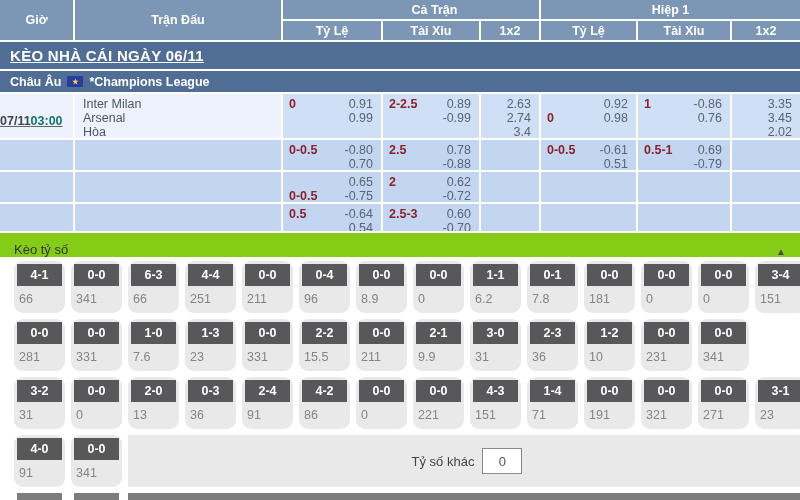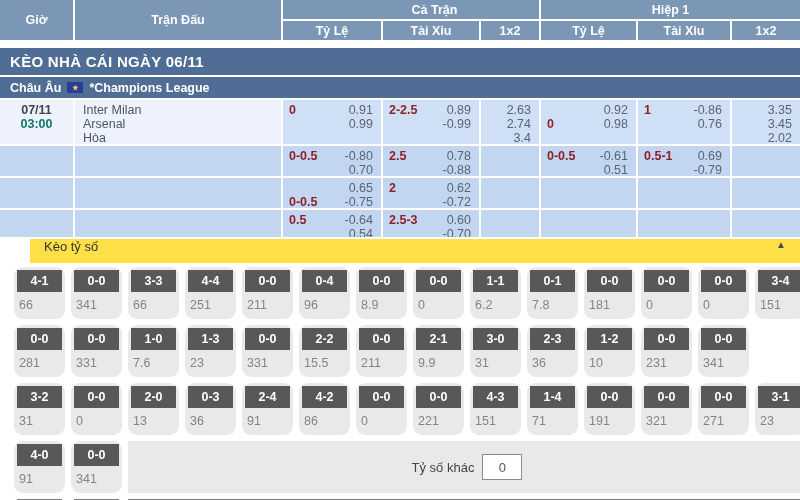--- a/index.html
+++ b/index.html
@@ -7,42 +7,42 @@
        font-family:"Liberation Sans",sans-serif;-webkit-font-smoothing:antialiased;}
   
   .grid8{display:grid;grid-template-columns:73px 206px 98px 96px 58px 95px 92px 68px;gap:2px;}
   .hdr{grid-template-rows:19px 19px;background:#fff;}
   .hcell{background:#7c96b6;color:#fff;font-weight:bold;font-size:12.5px;
          display:flex;align-items:center;justify-content:center;}
   .span2{grid-row:1/3;}
   .gfull{grid-column:3/6;padding-left:47px;}
   .ghalf{grid-column:6/9;}
   .banner{height:27px;background:#4f6d95;color:#fff;font-weight:bold;font-size:15px;
-          display:flex;align-items:center;padding-left:10px;margin-top:8px;letter-spacing:.3px;}
+          display:flex;align-items:center;padding-left:10px;margin-top:2px;letter-spacing:.3px;text-decoration:underline;}
   .league{height:21px;background:#4f6d95;color:#fff;font-weight:bold;font-size:12.5px;
           display:flex;align-items:center;padding-left:10px;margin-top:2px;gap:6px;}
   .flag{width:16px;height:11px;background:#273c9b;display:inline-flex;align-items:center;
         justify-content:center;border-radius:1px;}
   .flag span{color:#ffd24a;font-size:7px;line-height:7px;}
   .orow{margin-top:2px;}
   .ocell{background:#c2d6f1;font-size:12.5px;color:#5b6470;overflow:hidden;}
   .orow.first .ocell{background:#cfe0f6;}
   .orow.first .c-time,.orow.first .c-team{background:#edf2fc;}
-  .c-time{display:flex;flex-direction:column;align-items:center;padding-top:3px;line-height:14px;}
+  .c-time{display:flex;flex-direction:row;align-items:center;padding-top:9px;line-height:14px;text-decoration:underline;}
   .date{color:#3d4651;font-weight:bold;}
   .time{color:#0f766e;font-weight:bold;}
   .c-team{padding:3px 0 0 8px;color:#4c5761;line-height:14px;}
   .c-odds{padding-top:3px;}
   .line{display:flex;justify-content:space-between;padding:0 8px 0 6px;line-height:14px;min-height:14px;}
   .hc{color:#8e2127;font-weight:bold;}
   .val{margin-left:auto;text-align:right;}
   .line1x2{text-align:right;padding-right:8px;line-height:14px;}
   
-  .ssec-hd{height:24px;background:#fde047;display:flex;align-items:flex-start;
-           padding:0 14px;margin-top:2px;font-size:13px;color:#333;margin-left:30px;}
+  .ssec-hd{height:24px;background:#84cc16;display:flex;align-items:flex-end;
+           padding:0 14px;margin-top:2px;font-size:13px;color:#333;}
   .arrow{margin-left:auto;color:#4a4a4a;font-size:10px;cursor:pointer;}
   .sbody{padding:4px 0 0 14px;background:#fff;}
   .srow{display:grid;grid-template-columns:repeat(14,51px);gap:6px;margin-bottom:6px;}
   .scell{background:#e9e9e9;height:52px;cursor:pointer;border-radius:9px;}
   .sbox{margin:3px 3px 0 3px;height:22px;background:#58585a;color:#fff;font-weight:bold;
         font-size:12.5px;display:flex;align-items:center;justify-content:center;}
   .sval{padding:6px 0 0 5px;color:#80858b;font-size:12.5px;}
   .other{grid-column:3/15;background:#e9e9e9;height:52px;display:flex;align-items:center;
          justify-content:center;gap:8px;color:#444;font-size:13px;}
   .other input{width:34px;height:22px;border:1px solid #8a8a8a;text-align:center;
@@ -255,21 +255,21 @@
       <div class="srow">
         <div class="scell">
           <div class="sbox">4-1</div>
           <div class="sval">66</div>
         </div>
         <div class="scell">
           <div class="sbox">0-0</div>
           <div class="sval">341</div>
         </div>
         <div class="scell">
-          <div class="sbox">3-3</div>
+          <div class="sbox">6-3</div>
           <div class="sval">66</div>
         </div>
         <div class="scell">
           <div class="sbox">4-4</div>
           <div class="sval">251</div>
         </div>
         <div class="scell">
           <div class="sbox">0-0</div>
           <div class="sval">211</div>
         </div>

